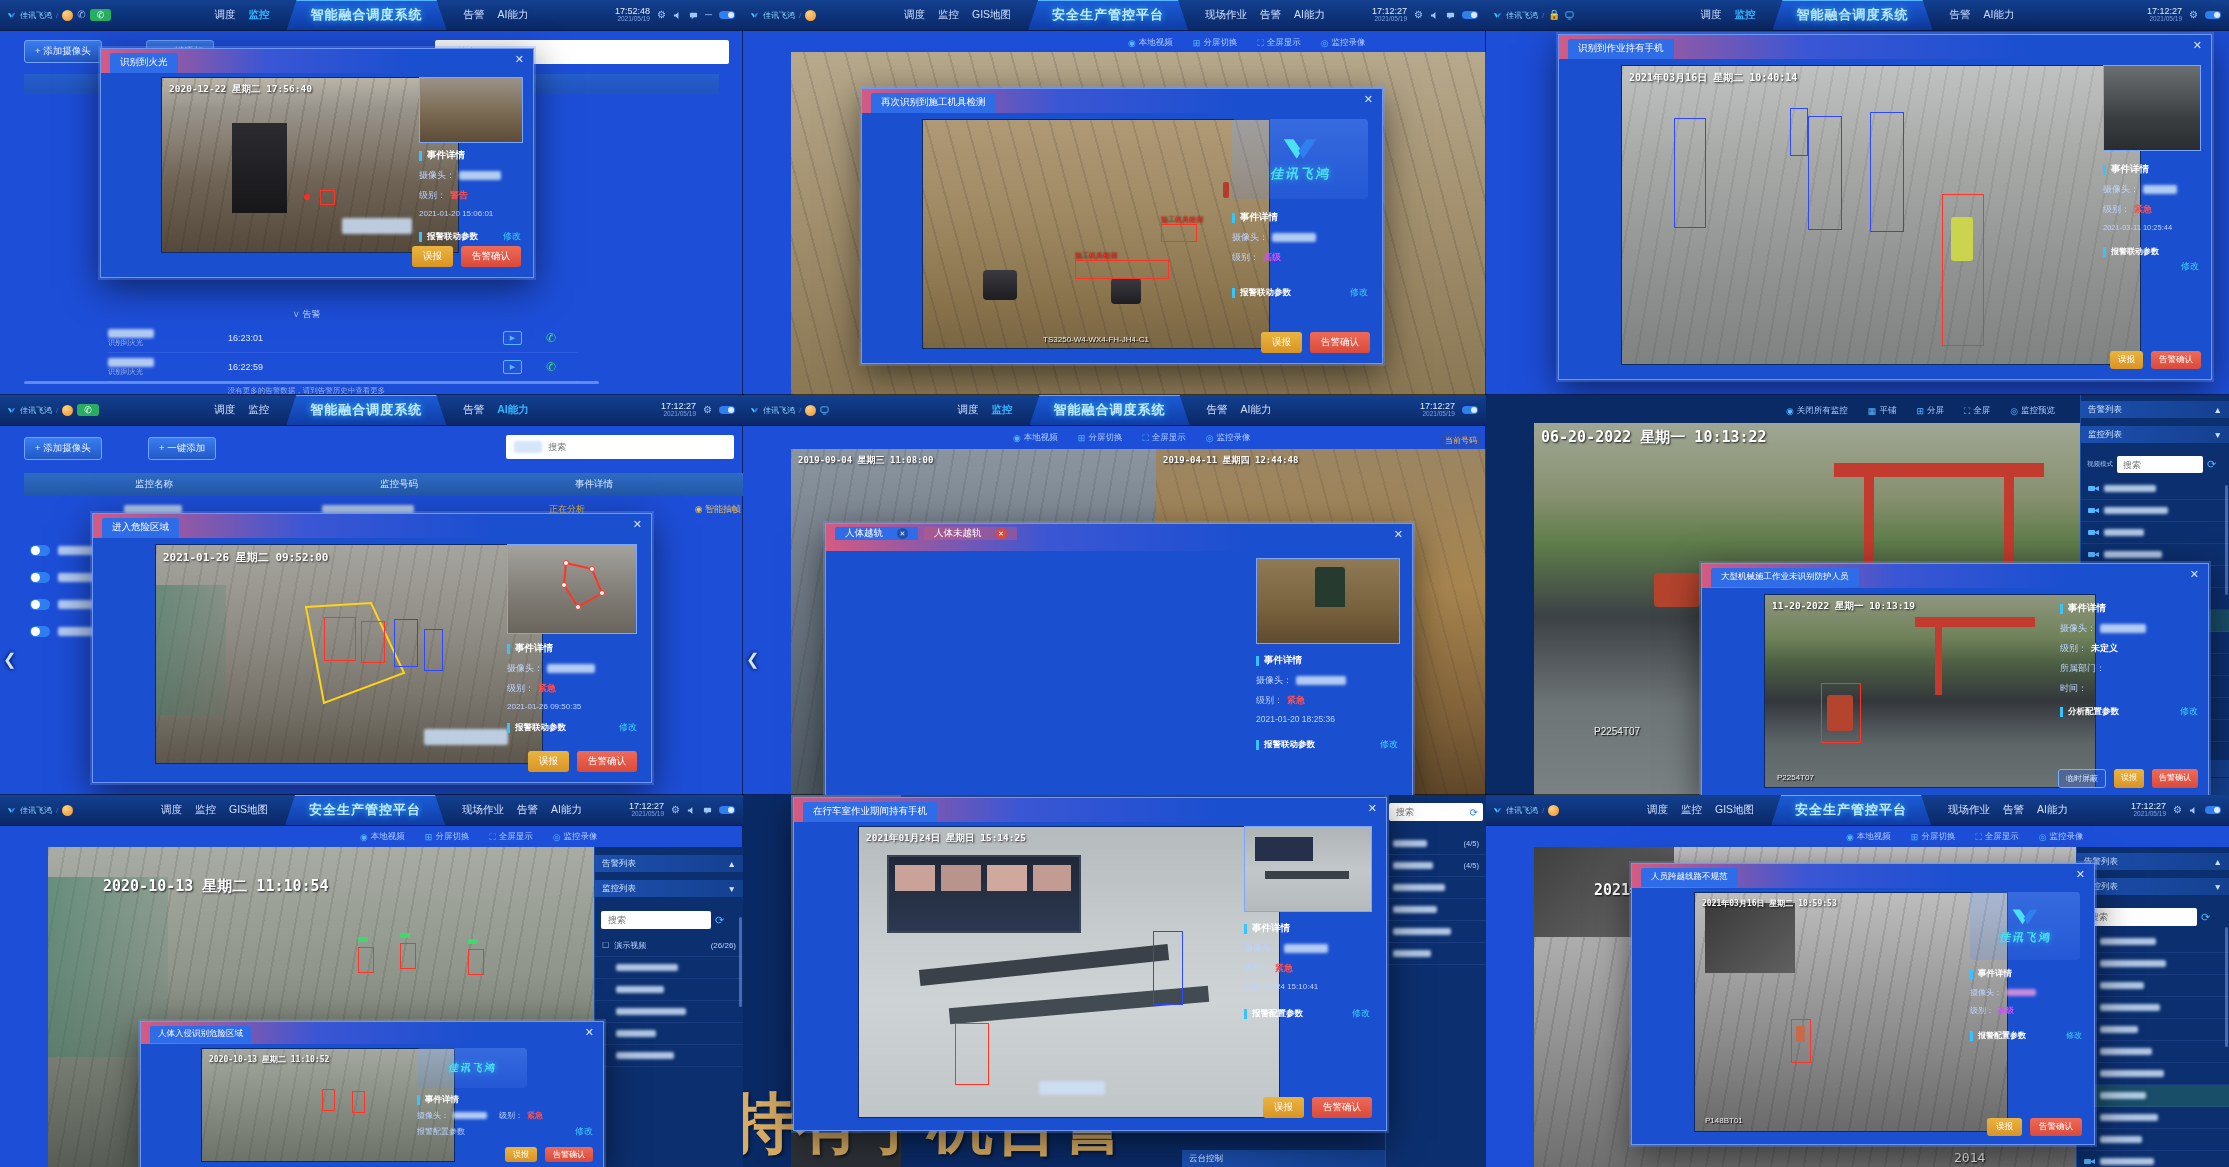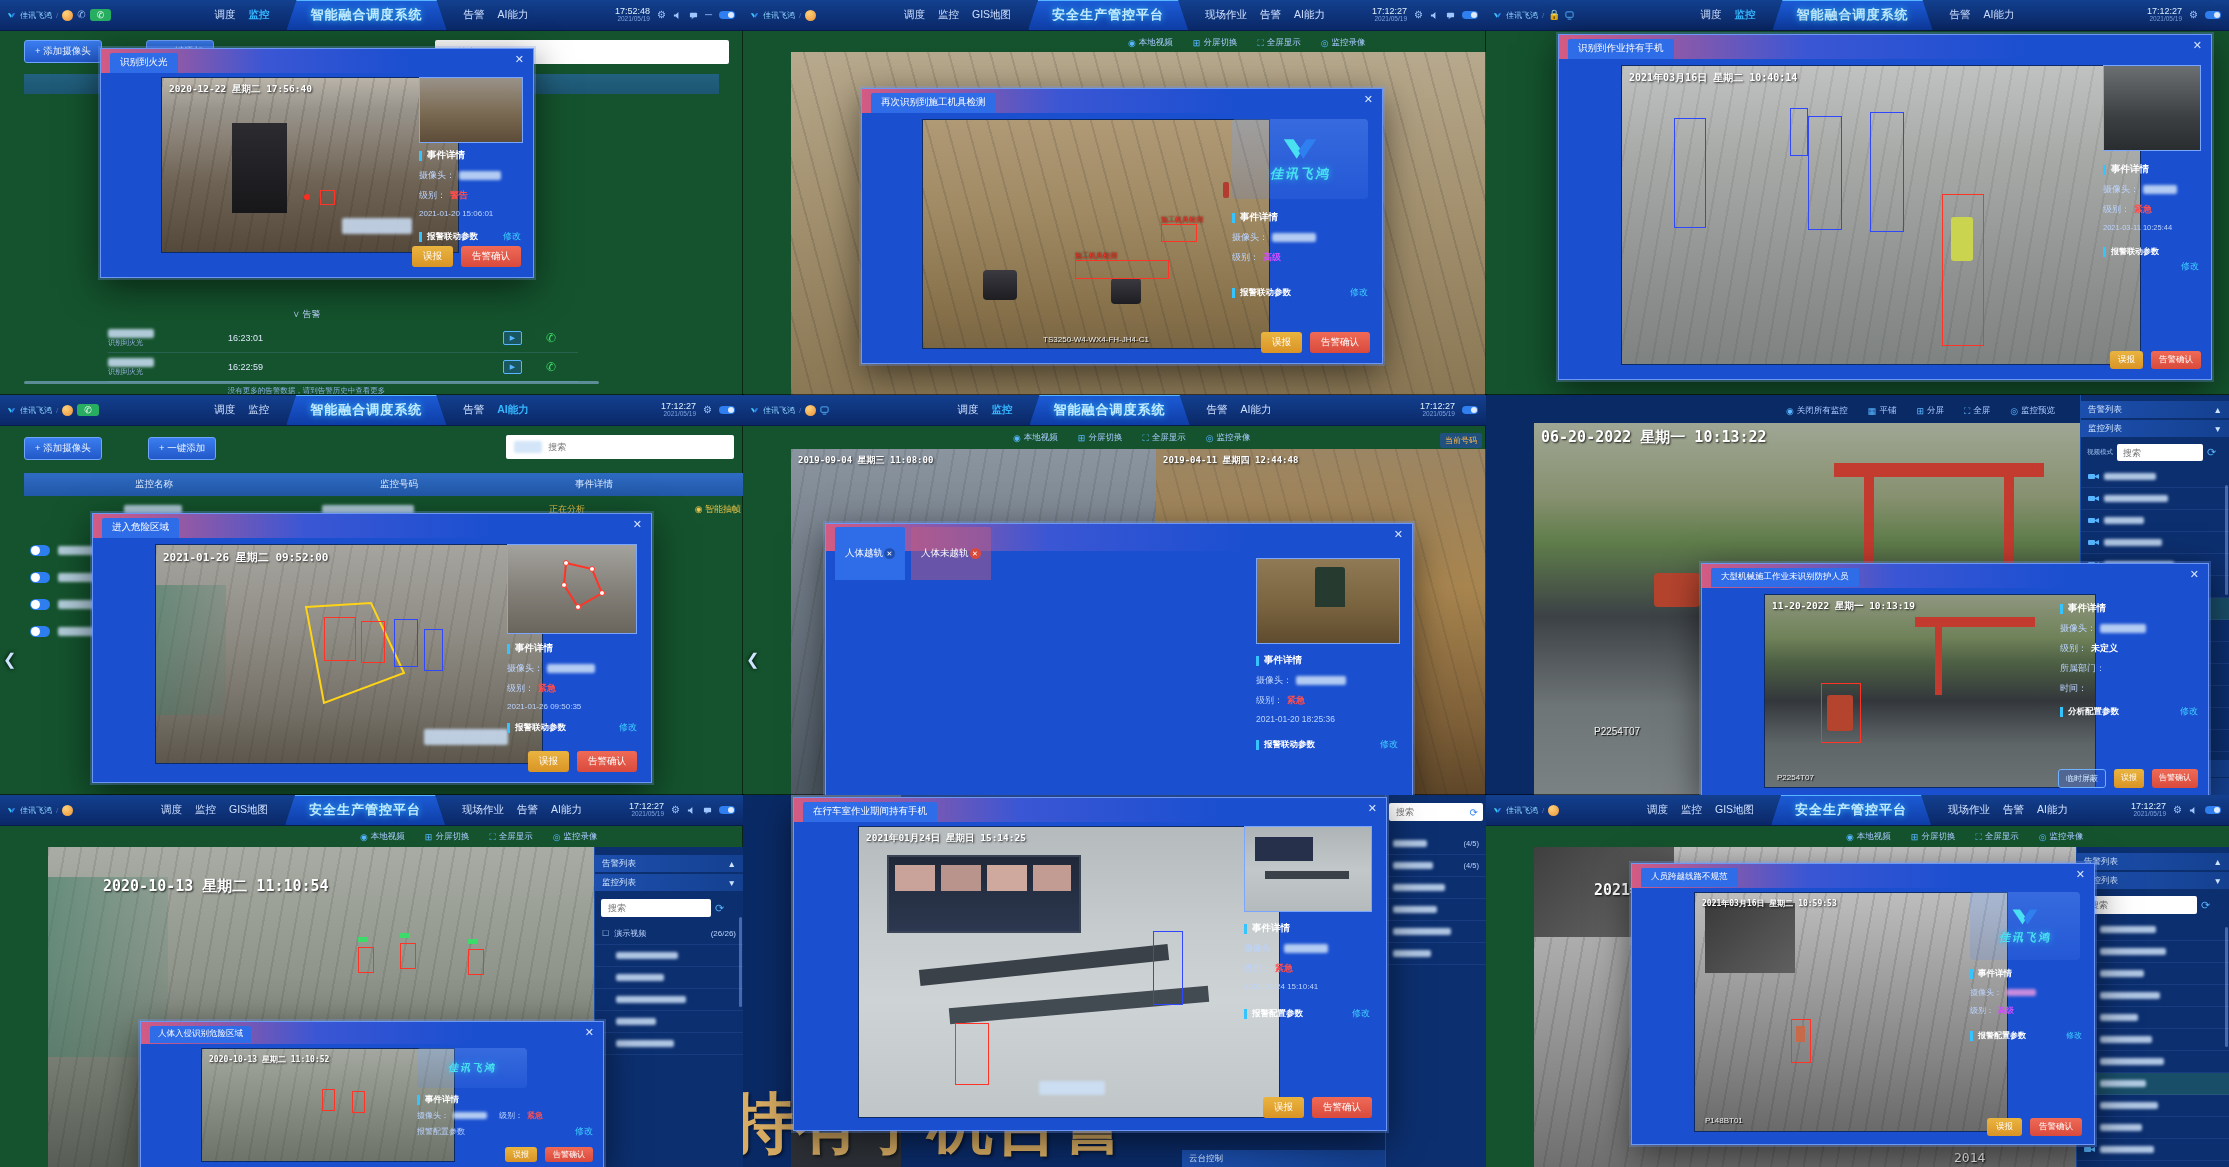--- a/index.html
+++ b/index.html
@@ -1,17 +1,17 @@
 <!DOCTYPE html>
 <html><head>
 <meta charset="utf-8">
 <style>
   html,body{margin:0;padding:0;width:2229px;height:1167px;overflow:hidden;background:#05102c;
     font-family:"Liberation Sans",sans-serif;-webkit-font-smoothing:antialiased;}
-  .pn{position:absolute;overflow:hidden;background:#14532d;color:#dce9ff;outline:1px solid rgba(0,0,0,.55);}
+  .pn{position:absolute;overflow:hidden;background:#1d4ed8;color:#dce9ff;outline:1px solid rgba(0,0,0,.55);}
   
   .hd{position:absolute;top:0;left:0;right:0;height:30px;background:linear-gradient(180deg,#13408f,#0a2868);
       border-bottom:1px solid #071c49;display:flex;align-items:center;z-index:5;}
   .bd{display:flex;align-items:center;gap:4px;padding-left:7px;font-size:8px;color:#8fd4ff;}
   .bd .sep{color:#4d76c4;}
   .gph{background:#27ae60;border-radius:3px;color:#fff;font-size:9px;padding:1px 7px;}
   .oav{width:11px;height:11px;border-radius:50%;background:radial-gradient(circle at 35% 30%,#ffd27a,#e8913a);}
   .hicon{color:#9fc6ff;font-size:10px;line-height:1;}
   .hc{position:absolute;left:50%;transform:translateX(-50%);display:flex;align-items:center;gap:13px;font-size:10.5px;white-space:nowrap;}
   .ni{color:#cfe0ff;} .ni.on{color:#35b6ff;font-weight:bold;}
@@ -62,37 +62,37 @@
   .btn-blue{position:absolute;background:linear-gradient(180deg,#3a7df0,#2258c8);border:1px solid #6fa4ff;color:#eaf3ff;
       font-size:9.5px;padding:4px 10px;border-radius:3px;z-index:4;white-space:nowrap;}
   .thead{position:absolute;background:linear-gradient(180deg,#2e6cc4,#2258a8);display:flex;align-items:center;
       font-size:9.5px;color:#dbeaff;z-index:2;}
   .logo-blk{position:absolute;background:linear-gradient(180deg,rgba(120,170,255,.30),rgba(80,130,240,.18));
       border-radius:4px;display:flex;flex-direction:column;align-items:center;justify-content:center;gap:3px;}
   .logo-blk .lt{color:#49e0f2;font-weight:bold;font-style:italic;letter-spacing:2px;text-shadow:0 0 6px #2fb9e8;}
   
   .sb{position:absolute;background:#0c2f6f;border-left:1px solid #1b4fa8;z-index:6;}
   .sb-bar{height:17px;display:flex;align-items:center;justify-content:space-between;padding:0 7px;
-      background:linear-gradient(90deg,#1c4fae,#14408f);font-size:8.5px;color:#cfe4ff;margin-bottom:2px;}
+      background:linear-gradient(90deg,#1c4fae,#14408f);font-size:8.5px;color:#cfe4ff;margin-bottom:8px;}
   .cam-li{display:flex;align-items:center;gap:5px;height:21px;border-bottom:1px solid rgba(120,160,255,.12);
       padding:0 7px;font-size:8px;color:#bcd4ff;}
   .cam-li.on{background:rgba(60,160,90,.28);}
   .cam-ic{flex:0 0 auto;}
   .scroll-v{position:absolute;width:3px;background:rgba(140,180,255,.45);border-radius:2px;}
   .arrow-l{position:absolute;color:#cfe4ff;font-size:16px;z-index:8;text-shadow:0 0 4px #000;}
   .alarm-row{position:absolute;display:flex;align-items:center;font-size:9px;color:#dfeaff;}
   .vic{width:17px;height:12px;border:1px solid #57b6ff;border-radius:2px;color:#57b6ff;font-size:7px;
       display:inline-flex;align-items:center;justify-content:center;background:rgba(40,100,220,.3);}
   .pic{color:#3ddc6a;font-size:12px;}
   .cap{position:absolute;font-family:"DejaVu Serif",serif;font-weight:bold;color:#d9ad63;
       text-shadow:2px 2px 3px rgba(0,0,0,.45);z-index:9;white-space:nowrap;}
   .tag-y{color:#e8c24a;font-size:9px;white-space:nowrap;}
   .switch{width:20px;height:11px;border-radius:6px;background:#2f7ff0;position:relative;flex:0 0 auto;}
   .switch::after{content:"";position:absolute;left:1px;top:1px;width:9px;height:9px;border-radius:50%;background:#fff;}
-  .tab2{display:inline-flex;align-items:center;gap:1px;font-size:9.5px;color:#fff;padding:20px 10px;border-radius:2px 2px 0 0;}
+  .tab2{display:inline-flex;align-items:center;gap:14px;font-size:9.5px;color:#fff;padding:0 10px;border-radius:2px 2px 0 0;}
   .tclose{width:11px;height:11px;border-radius:50%;font-size:7px;display:inline-flex;align-items:center;justify-content:center;color:#fff;}
   .shape{position:absolute;}
 </style>
 </head>
 <body>
 
 <div class="pn" id="p1" style="left:0;top:0;width:743px;height:395px">
   <div class="hd">
     <div class="bd">
       <svg class="mag" width="18" height="12" viewBox="0 0 24 16">

